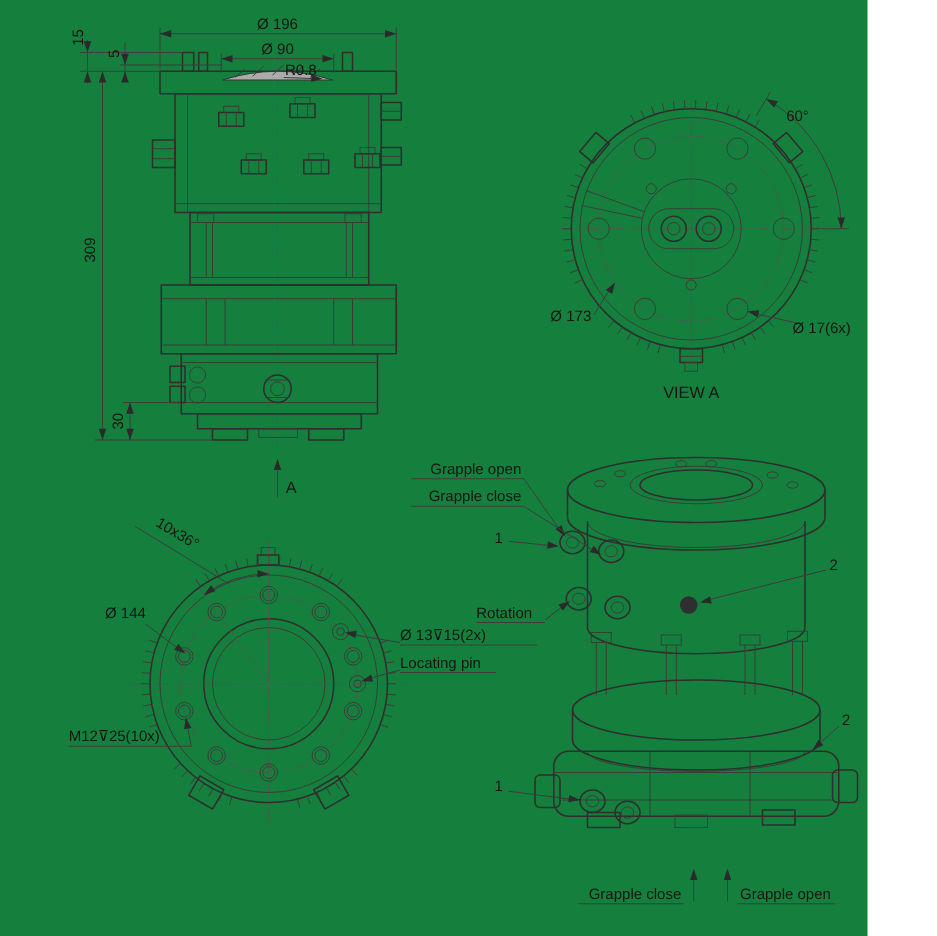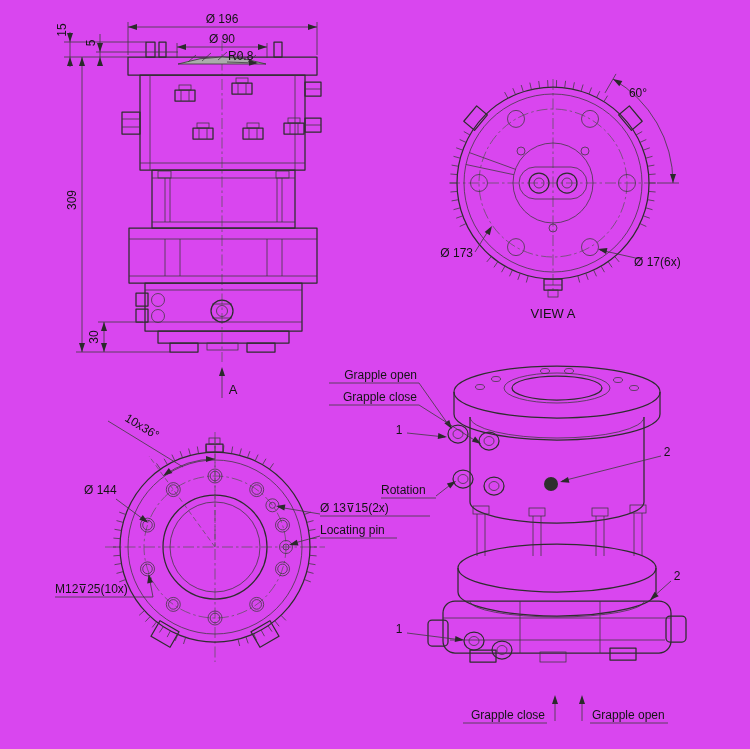--- a/index.html
+++ b/index.html
@@ -1,16 +1,16 @@
 <!DOCTYPE html>
 <html><head>
 <meta charset="utf-8">
 <style>
   html,body{margin:0;padding:0;background:#ffffff;}
-  .stage{position:relative;width:750px;height:749px;background:#d946ef;overflow:hidden;
+  .stage{position:relative;width:694px;height:749px;background:#15803d;overflow:hidden;
          font-family:"Liberation Sans",sans-serif;}
   svg{position:absolute;left:0;top:0;}
   .ol{fill:none;stroke:#2e2e2e;stroke-width:1.25;stroke-linejoin:round;}
   .th{fill:none;stroke:#3a3a3a;stroke-width:0.75;}
   .dim{fill:none;stroke:#3c3c3c;stroke-width:0.8;}
   .cl{fill:none;stroke:#555;stroke-width:0.7;stroke-dasharray:11 3 2.5 3;}
   .dsh{fill:none;stroke:#555;stroke-width:0.7;stroke-dasharray:5 3;}
   .ah{fill:#2a2a2a;stroke:none;}
   text{font-family:"Liberation Sans",sans-serif;fill:#141414;}
   .t12{font-size:12px;}

